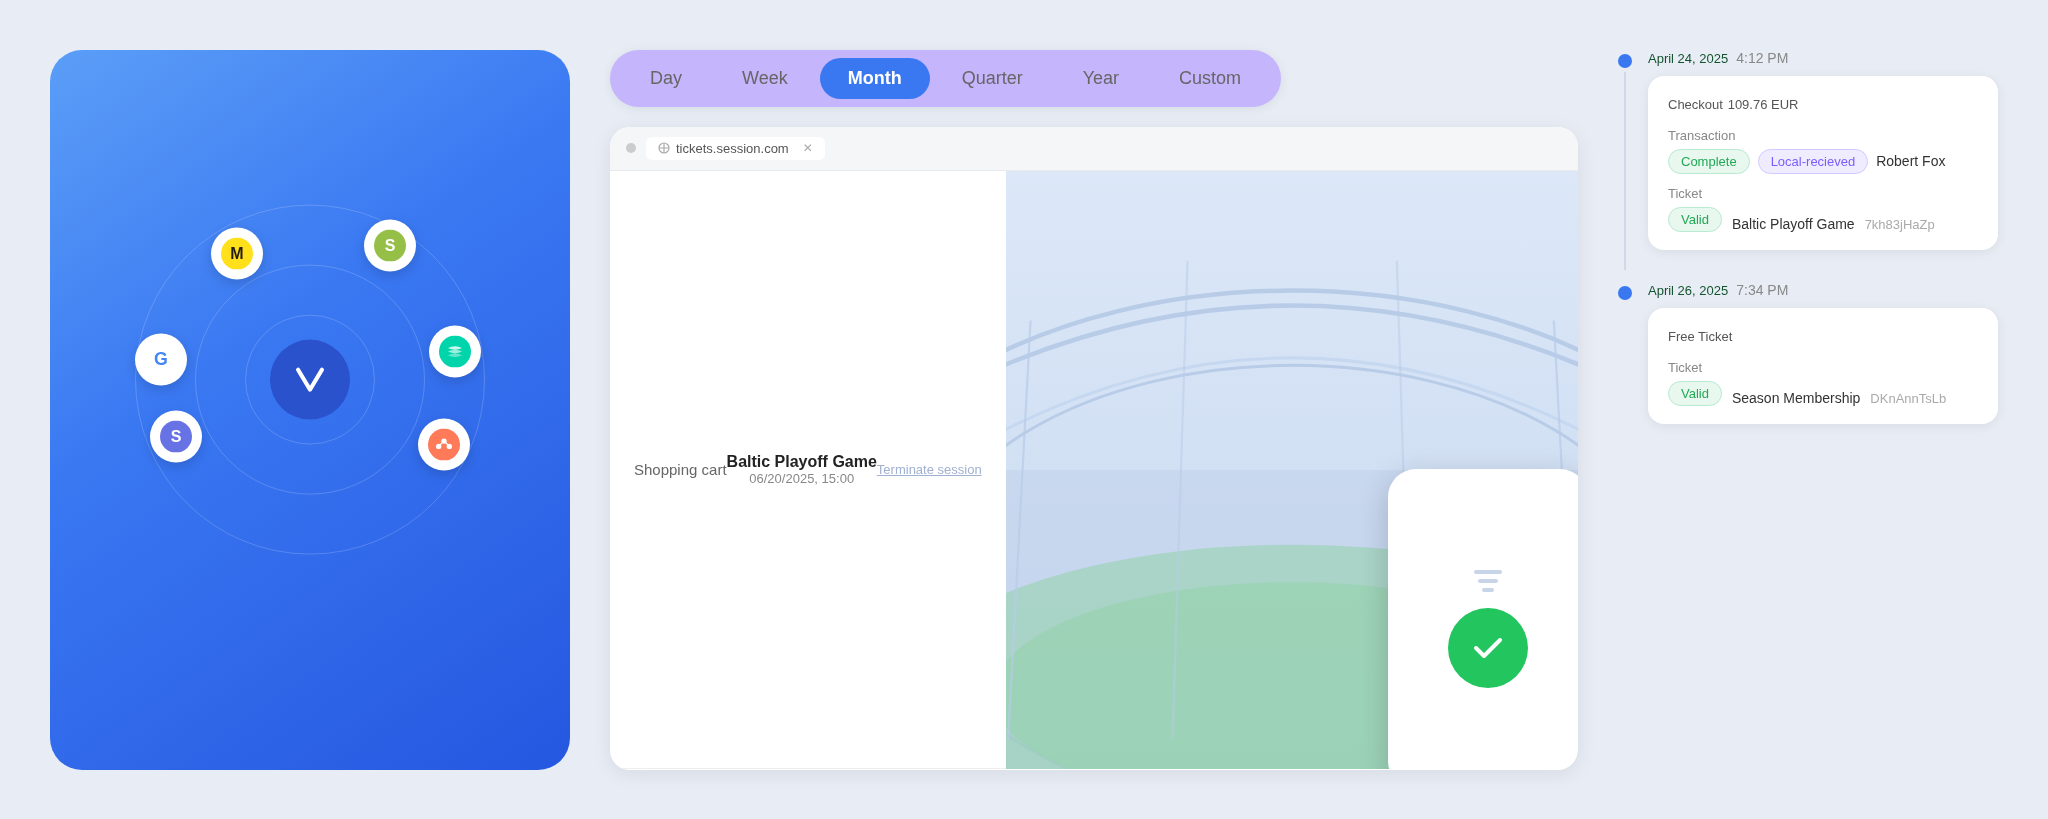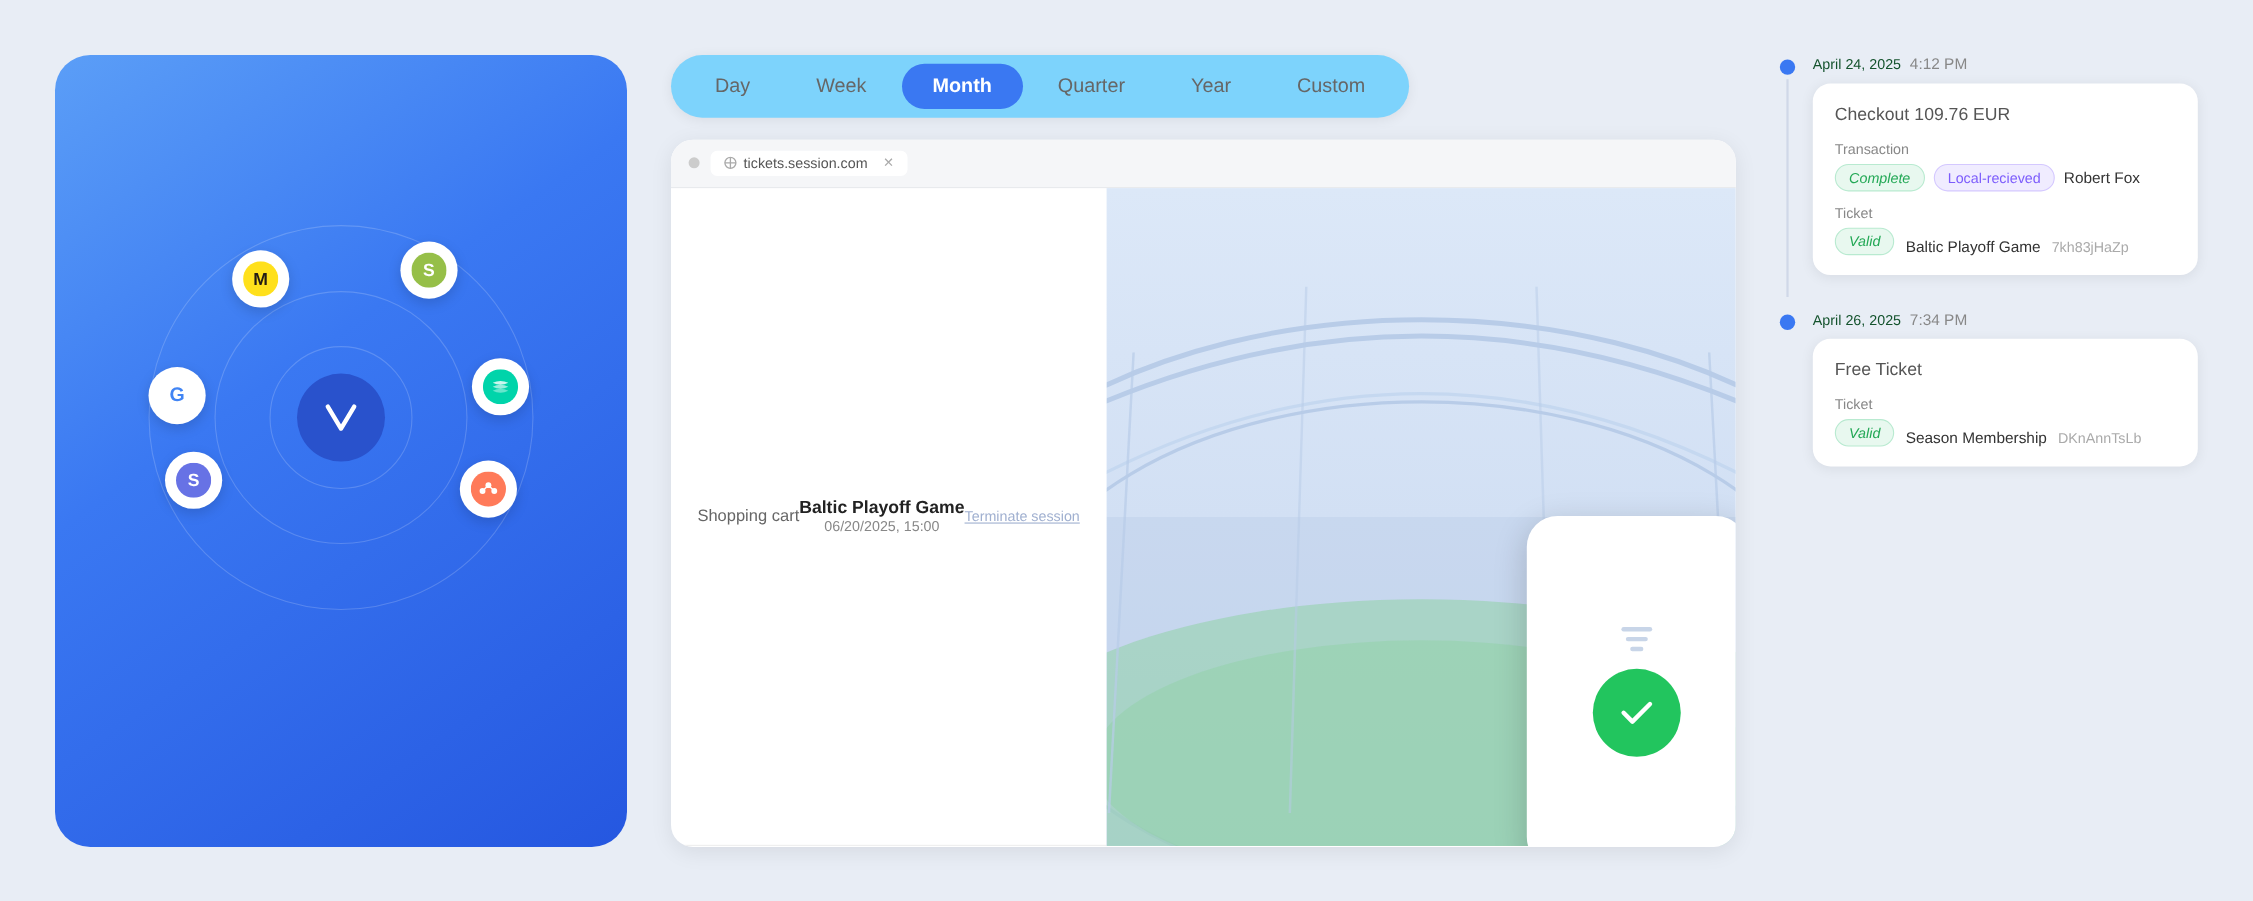--- a/index.html
+++ b/index.html
@@ -94,21 +94,21 @@
     
     .middle-panel {
       flex: 1;
       display: flex;
       flex-direction: column;
       gap: 20px;
       height: 720px;
     }
 
     .tab-bar {
-      background: #7dd3fc;
+      background: #c4b5fd;
       border-radius: 50px;
       padding: 8px 12px;
       display: flex;
       gap: 4px;
       align-items: center;
       width: fit-content;
       box-shadow: 0 2px 12px rgba(0,0,0,0.07);
     }
 
     .tab-item {
@@ -329,21 +329,21 @@
     .event-card-title {
       font-size: 17px;
       font-weight: 700;
       color: #111;
       margin-bottom: 14px;
     }
 
     .event-card-title span {
       font-weight: 400;
       color: #555;
-      font-size: 16px;
+      font-size: 13px;
     }
 
     .card-section-label {
       font-size: 13px;
       color: #888;
       margin-bottom: 6px;
     }
 
     .card-tags {
       display: flex;
@@ -356,21 +356,20 @@
       padding: 4px 12px;
       border-radius: 20px;
       font-size: 13px;
       font-weight: 500;
     }
 
     .tag-green {
       background: #e8f8ef;
       color: #22a855;
       border: 1px solid #b8ead0;
-      font-style: italic;
     }
 
     .tag-purple {
       background: #f0ecff;
       color: #7c5cfc;
       border: 1px solid #d4c8ff;
     }
 
     .tag-name {
       font-size: 14px;

